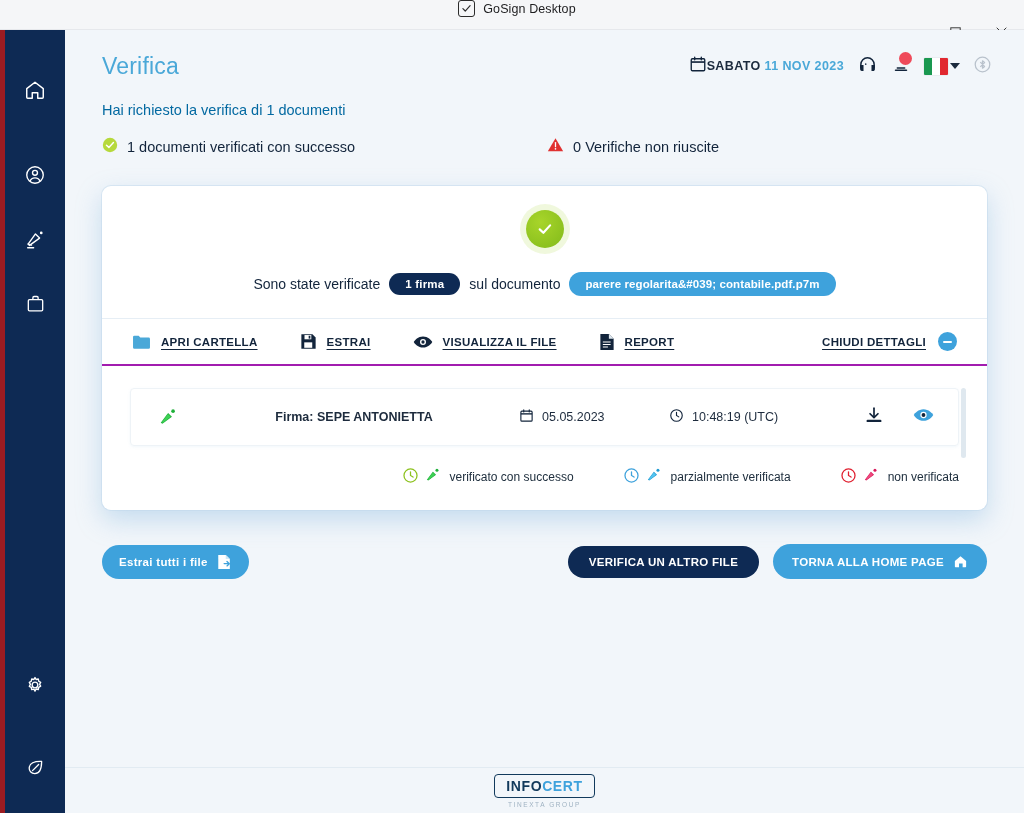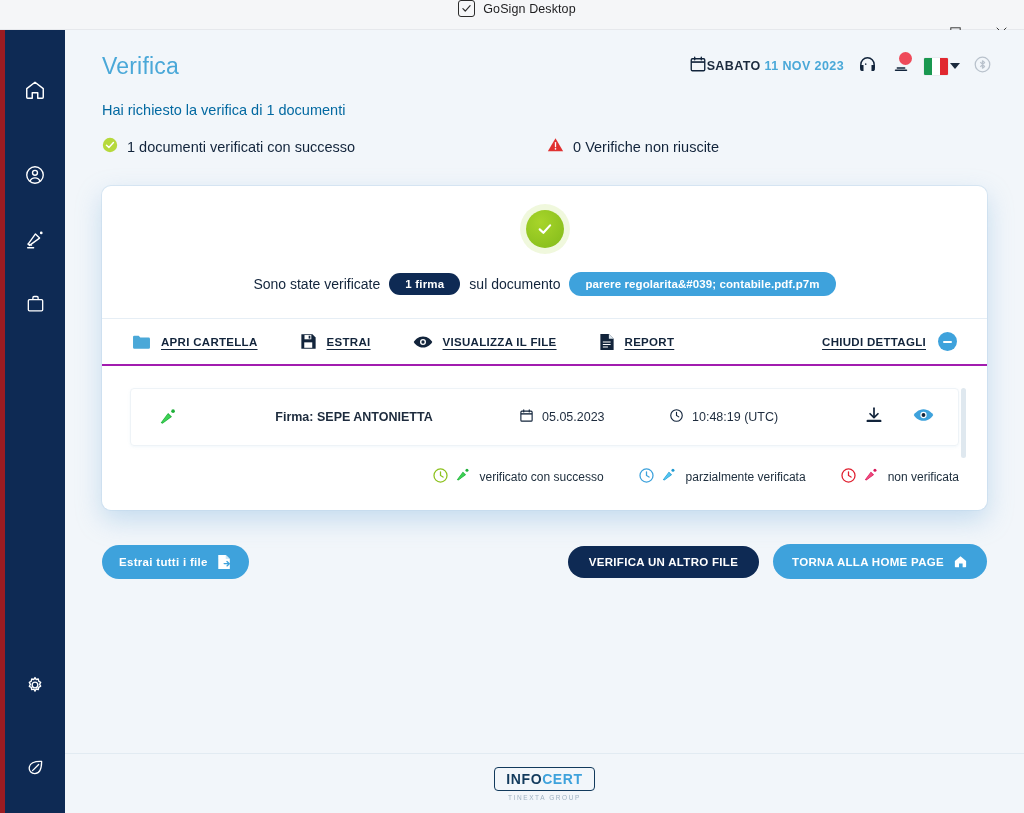--- a/index.html
+++ b/index.html
@@ -159,21 +159,21 @@
   .sig-meta.date { flex: 0 0 150px; }
   .sig-meta.time { flex: 0 0 170px; }
   .sig-act { flex: 1 1 auto; display: flex; align-items: center; justify-content: space-between; padding-left: 26px; }
   .scroll-track {
     position: absolute; right: 21px; top: 22px; width: 5px; height: 70px;
     background: #dfe8ef; border-radius: 3px;
   }
 
   
   .legend {
-    display: flex; align-items: center; justify-content: flex-end; gap: 34px;
+    display: flex; align-items: center; justify-content: flex-end; gap: 49px;
     padding: 14px 28px 22px 16px;
   }
   .legend-item { display: flex; align-items: center; gap: 9px; }
   .legend-item .lg-text { font-size: 12px; color: #20303f; }
   .lg-icons { display: flex; align-items: center; gap: 4px; }
 
   
   .bottom-bar {
     margin: 34px 37px 0 37px; display: flex; align-items: center;
   }
@@ -182,21 +182,21 @@
     font-weight: 700; letter-spacing: .3px; color: #fff; cursor: pointer;
     white-space: nowrap;
   }
   .btn-extract { background: #3ea2dc; font-size: 11.5px; padding: 9px 17px; }
   .btn-verify { background: #0e2a54; font-size: 11.5px; padding: 10px 21px; margin-left: auto; }
   .btn-home { background: #3ea2dc; font-size: 11.5px; padding: 10px 19px; margin-left: 14px; }
   .btn svg { display: block; }
 
   
   .footer {
-    position: absolute; left: 0; bottom: 0; width: 959px; height: 60px;
+    position: absolute; left: 0; bottom: 0; width: 959px; height: 46px;
     border-top: 1px solid #e2ebf2; display: flex; align-items: center; justify-content: center;
   }
   .logo-box {
     border: 1.5px solid #123a5c; border-radius: 4px; padding: 3px 11px;
     font-size: 14px; font-weight: 700; letter-spacing: .6px; color: #123a5c;
   }
   .logo-box .lo2 { color: #3ea2dc; }
   .logo-sub {
     font-size: 6.5px; letter-spacing: 1.6px; color: #9fb2c2; text-align: center;
     margin-top: 3px;

